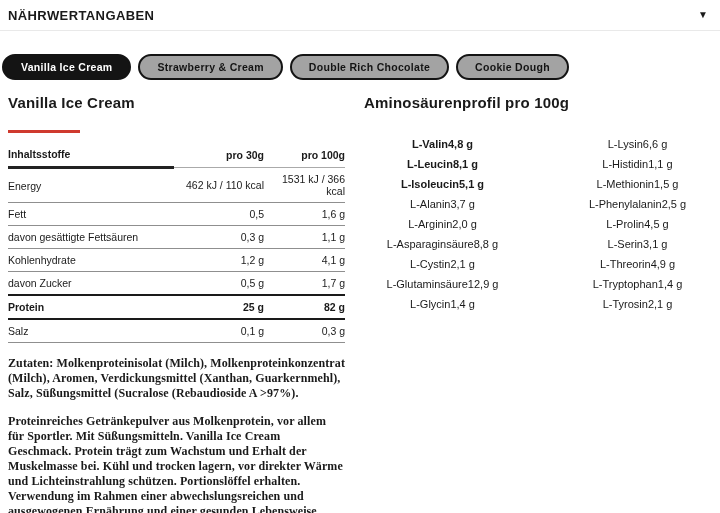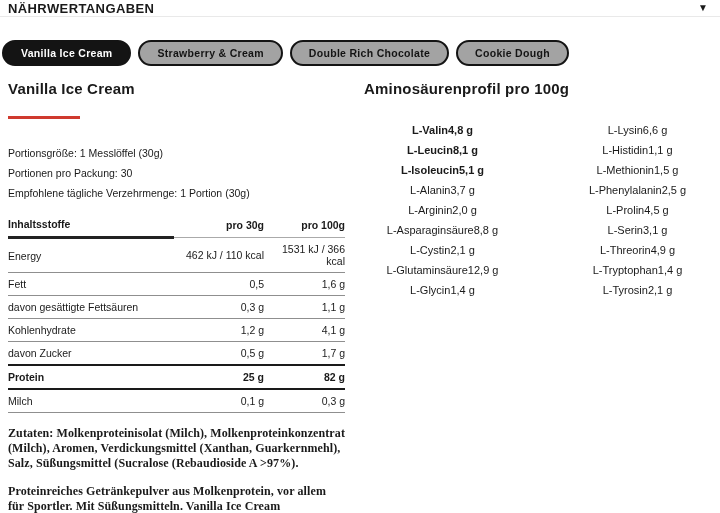--- a/index.html
+++ b/index.html
@@ -9,21 +9,21 @@
     color: #1a1a1a;
     background: #ffffff;
     overflow: hidden;
   }
 
   
   .accordion-header {
     display: flex;
     justify-content: space-between;
     align-items: center;
-    height: 17px;
+    height: 31px;
     padding: 0 12px 0 8px;
     border-bottom: 1px solid #e9e9e9;
     cursor: pointer;
   }
   .accordion-title {
     font-size: 13px;
     font-weight: 700;
     letter-spacing: 0.4px;
   }
   .caret {
@@ -161,25 +161,20 @@
   <button class="tab">Double Rich Chocolate</button>
   <button class="tab">Cookie Dough</button>
 </div>
 
 <div class="main">
 
   <div class="left-col">
     <div class="section-title">Vanilla Ice Cream</div>
     <div class="red-bar"></div>
 
-    <div class="serving">
-      <div>Portionsgröße: 1 Messlöffel (30g)</div>
-      <div>Portionen pro Packung: 30</div>
-      <div>Empfohlene tägliche Verzehrmenge: 1 Portion (30g)</div>
-    </div>
 
     <table class="nutrition-table">
       <thead>
         <tr>
           <th class="col-name">Inhaltsstoffe</th>
           <th class="col-num col-30">pro 30g</th>
           <th class="col-num col-100">pro 100g</th>
         </tr>
       </thead>
       <tbody>
@@ -207,21 +202,21 @@
           <td>davon Zucker</td>
           <td class="num">0,5 g</td>
           <td class="num">1,7 g</td>
         </tr>
         <tr class="bold">
           <td>Protein</td>
           <td class="num">25 g</td>
           <td class="num">82 g</td>
         </tr>
         <tr>
-          <td>Milch</td>
+          <td>Salz</td>
           <td class="num">0,1 g</td>
           <td class="num">0,3 g</td>
         </tr>
       </tbody>
     </table>
 
     <p class="ingredients">Zutaten: Molkenproteinisolat (Milch), Molkenproteinkonzentrat (Milch), Aromen, Verdickungsmittel (Xanthan, Guarkernmehl), Salz, Süßungsmittel (Sucralose (Rebaudioside A &gt;97%).</p>
     <p class="description">Proteinreiches Getränkepulver aus Molkenprotein, vor allem für Sportler. Mit Süßungsmitteln. Vanilla Ice Cream Geschmack. Protein trägt zum Wachstum und Erhalt der Muskelmasse bei. Kühl und trocken lagern, vor direkter Wärme und Lichteinstrahlung schützen. Portionslöffel erhalten. Verwendung im Rahmen einer abwechslungsreichen und ausgewogenen Ernährung und einer gesunden Lebensweise.</p>
   </div>
 

